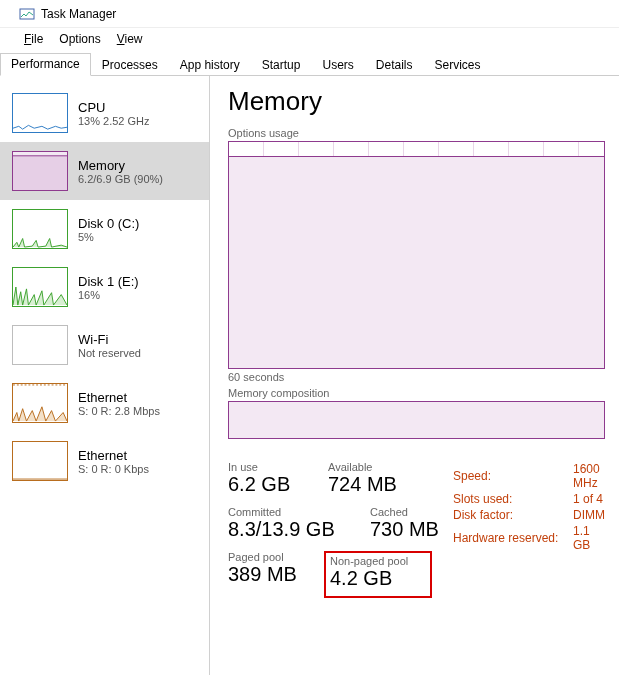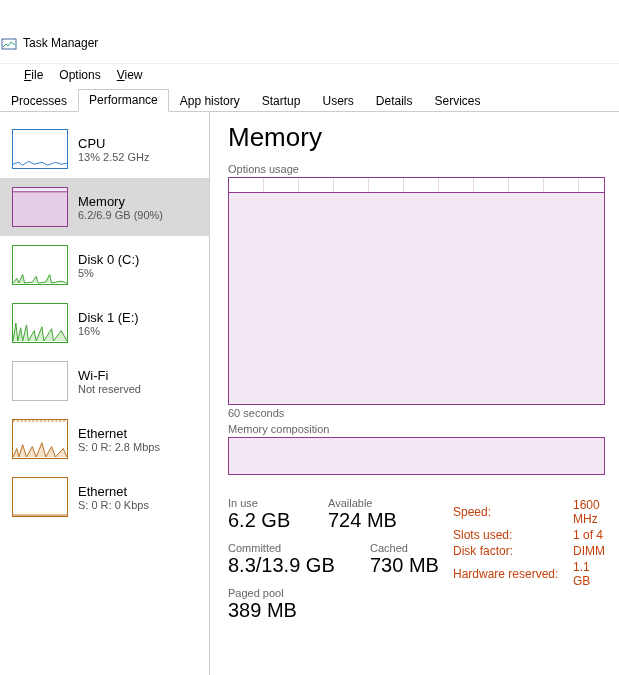--- a/index.html
+++ b/index.html
@@ -1,19 +1,19 @@
 <!DOCTYPE html>
 <html><head>
 <meta charset="utf-8">
 <style>
   * { box-sizing: border-box; margin: 0; padding: 0; font-family: "Segoe UI", Arial, sans-serif; }
   body { width: 619px; height: 675px; background: #fff; font-size: 12px; color: #000; overflow: hidden; }
 
   
-  .titlebar { display: flex; align-items: flex-start; height: 28px; padding: 0 1px; border-bottom: 1px solid #eee; margin-top: 36px;}
+  .titlebar { display: flex; align-items: center; height: 28px; padding: 0 19px; border-bottom: 1px solid #eee;}
   .titlebar .icon { width: 16px; height: 16px; margin-right: 6px; }
   .titlebar .title { font-size: 12px; }
 
   
   .menubar { display: flex; height: 22px; align-items: center; padding: 0 16px; }
   .menubar .item { padding: 2px 8px; font-size: 12px; cursor: default; }
   .menubar .item u { text-decoration: underline; }
 
   
   .tabs { display: flex; border-bottom: 1px solid #ccc; height: 24px; margin-top: 2px; }
@@ -76,22 +76,22 @@
   <span class="title">Task Manager</span>
 </div>
 
 <div class="menubar">
   <div class="item"><u>F</u>ile</div>
   <div class="item">Options</div>
   <div class="item"><u>V</u>iew</div>
 </div>
 
 <div class="tabs">
+  <div class="tab active">Performance</div>
   <div class="tab">Processes</div>
-  <div class="tab active">Performance</div>
   <div class="tab">App history</div>
   <div class="tab">Startup</div>
   <div class="tab">Users</div>
   <div class="tab">Details</div>
   <div class="tab">Services</div>
 </div>
 
 <div class="main">
 
   <div class="sidebar">
@@ -211,20 +211,24 @@
             </div>
           <div class="pair">
               <div class="lbl">Cached</div>
               <div class="val">730 MB</div>
             </div>
         </div>
         <div class="row3">
           <div class="pair">
               <div class="lbl">Paged pool</div>
               <div class="val">389 MB</div>
+            </div>
+          <div class="pair boxed">
+              <div class="lbl">Non-paged pool</div>
+              <div class="val">4.2 GB</div>
             </div>
         </div>
       </div>
       <div class="rightcol">
         <table>
           <tbody>
               <tr>
                 <td>Speed:</td>
                 <td>1600 MHz</td>
               </tr>

